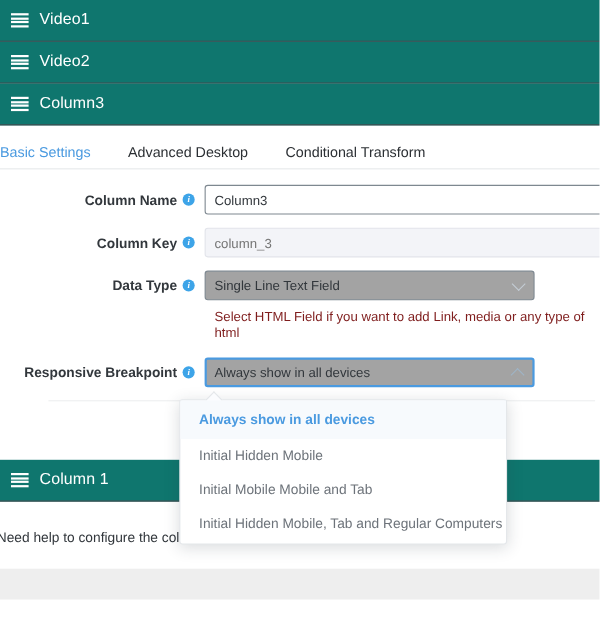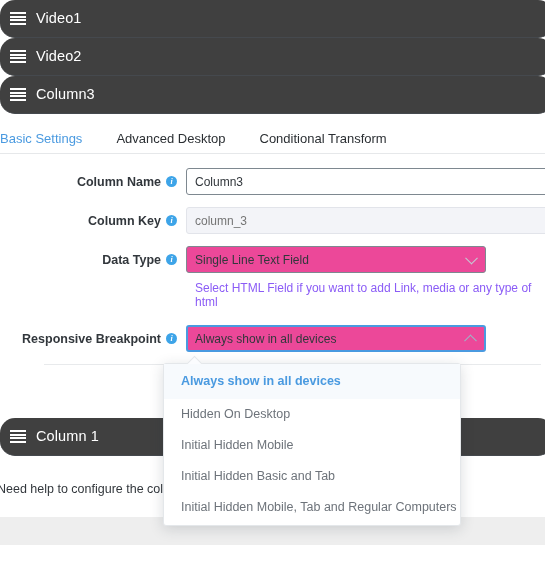--- a/index.html
+++ b/index.html
@@ -19,28 +19,27 @@
     width: 553px;
     height: 565px;
     overflow: hidden;
     background: #ffffff;
   }
 
   
   .col-bar {
     position: relative;
     height: 38px;
-    background: #404040;
+    background: #0f766e;
     border-bottom: 1px solid #45494e;
     display: flex;
     align-items: center;
     padding-left: 8px;
     box-sizing: border-box;
     cursor: pointer;
-    border-radius: 15px;
   }
   .col-bar.first { height: 38px; }
   .drag-icon {
     width: 16px;
     height: 13px;
     margin-right: 10px;
     margin-left: 2px;
     display: flex;
     flex-direction: column;
     justify-content: space-between;
@@ -152,21 +151,21 @@
     border-color: #e2e4ea;
     color: #a7acb5;
   }
   .select-box {
     position: relative;
     width: 300px;
     height: 27px;
     border: 1px solid #7e8890;
     border-radius: 3px;
     box-sizing: border-box;
-    background: #ec4899;
+    background: #a3a3a3;
     display: flex;
     align-items: center;
     padding: 0 8px;
     font-size: 12px;
     color: #32373c;
     cursor: pointer;
   }
   .select-box.focused {
     border: 2px solid #4a9ae0;
     padding: 0 7px;
@@ -180,21 +179,21 @@
     border-right: 1.6px solid #c3ccd4;
     border-bottom: 1.6px solid #c3ccd4;
     transform: translateY(-70%) rotate(45deg);
   }
   .chev.up {
     border-color: #9fb4c6;
     transform: translateY(-30%) rotate(-135deg);
   }
   .hint {
     font-size: 12px;
-    color: #8b5cf6;
+    color: #7f1d1d;
     padding-left: 163px;
     margin: -4px 0 16px 0;
   }
   .divider {
     height: 1px;
     background: #e8eaec;
     margin: 0 12px 0 12px;
   }
   .spacer-under-divider {
     height: 53px;
@@ -381,20 +380,19 @@
     <span class="col-bar-title">Column 1</span>
   </div>
 
   <div class="footer-white">
     <div class="footer-note">Need help to configure the columns an</div>
   </div>
   <div class="footer-gray"></div>
 
   <div class="dropdown">
     <div class="dd-item selected pad-sel">Always show in all devices</div>
-    <div class="dd-item">Hidden On Desktop</div>
     <div class="dd-item">Initial Hidden Mobile</div>
-    <div class="dd-item">Initial Hidden Basic and Tab</div>
+    <div class="dd-item">Initial Mobile Mobile and Tab</div>
     <div class="dd-item">Initial Hidden Mobile, Tab and Regular Computers</div>
   </div>
 
   <div class="edge-strip"></div>
 </div>
 
 </body></html>

